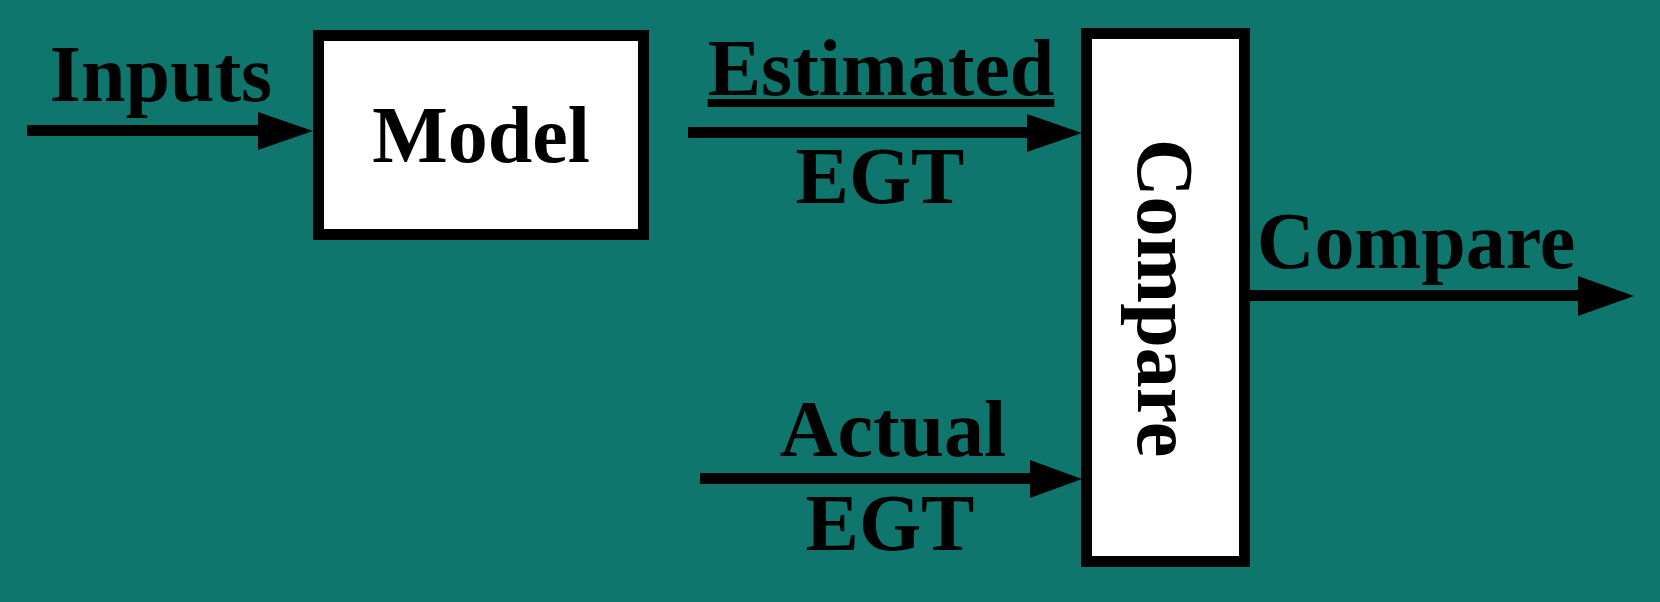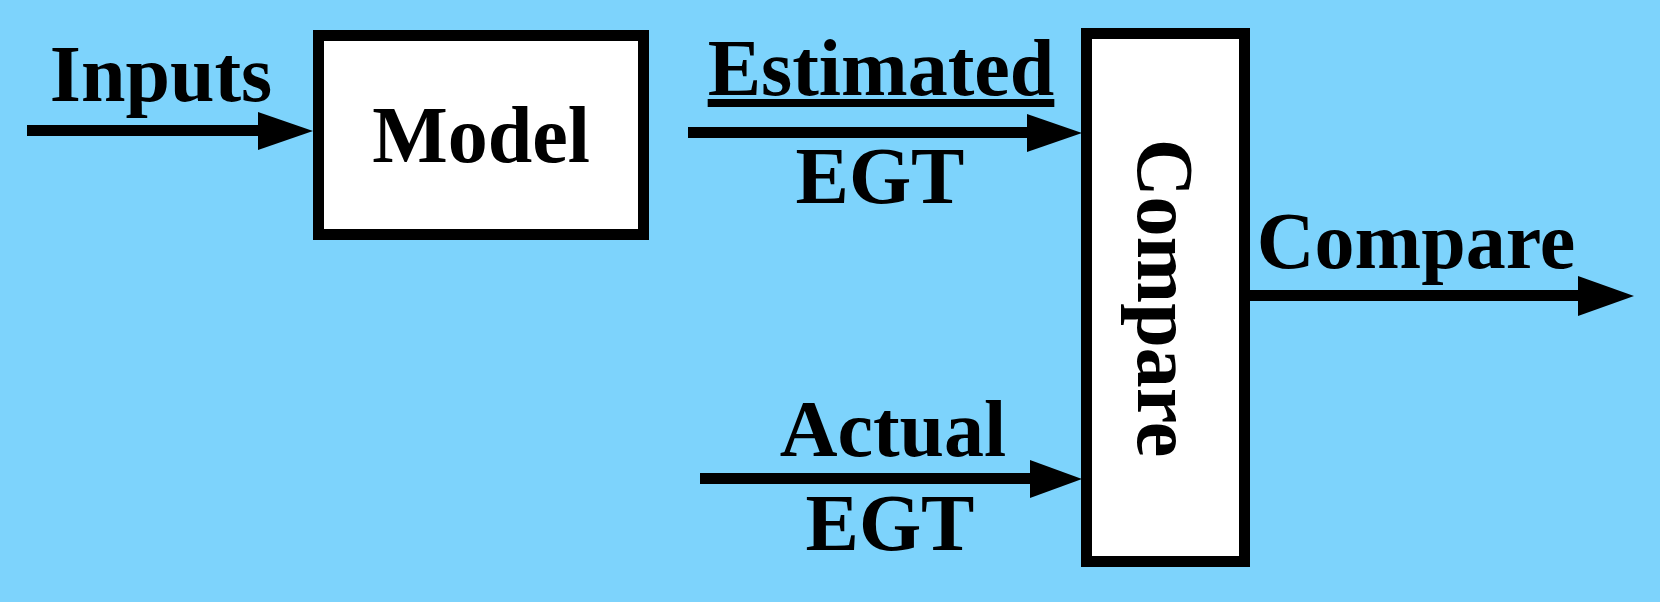--- a/index.html
+++ b/index.html
@@ -4,21 +4,21 @@
 <style>
   html, body {
     margin: 0;
     padding: 0;
     background: #ffffff;
   }
   .canvas {
     position: relative;
     width: 1660px;
     height: 602px;
-    background: #7dd3fc;
+    background: #0f766e;
     overflow: hidden;
     font-family: "Liberation Serif", "DejaVu Serif", serif;
     color: #000000;
   }
   .lbl {
     position: absolute;
     font-weight: bold;
     font-size: 80px;
     line-height: 1.12;
     white-space: nowrap;

